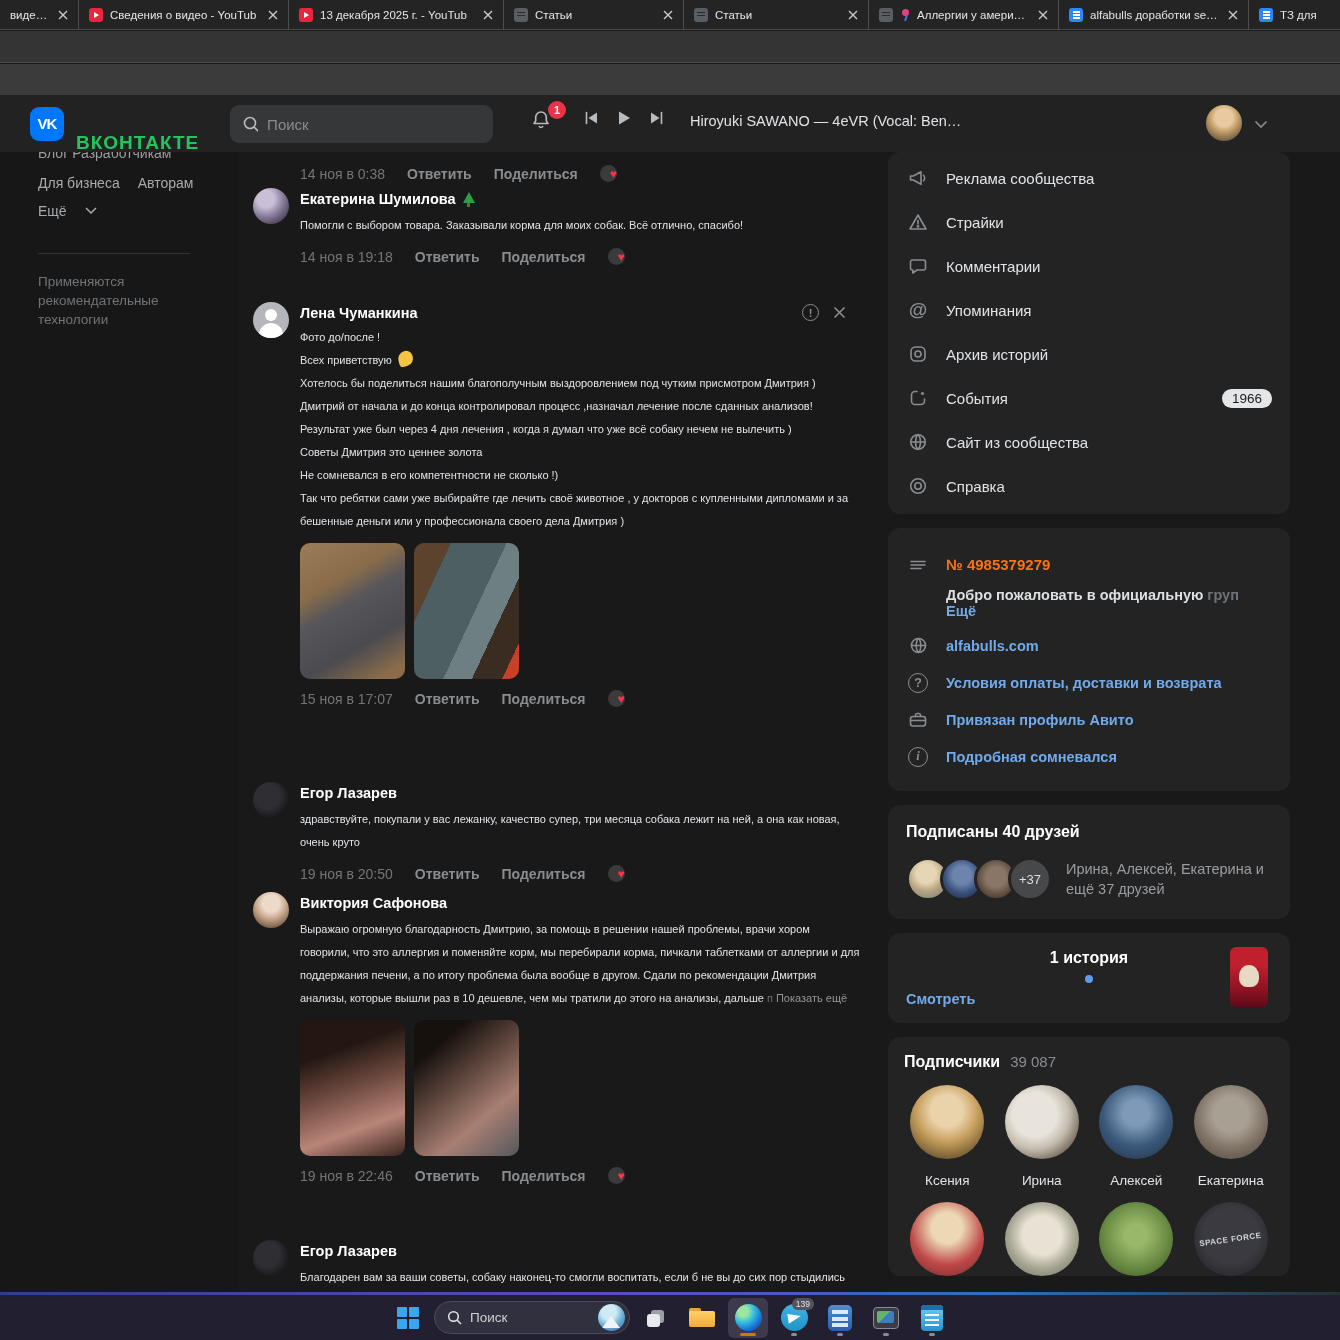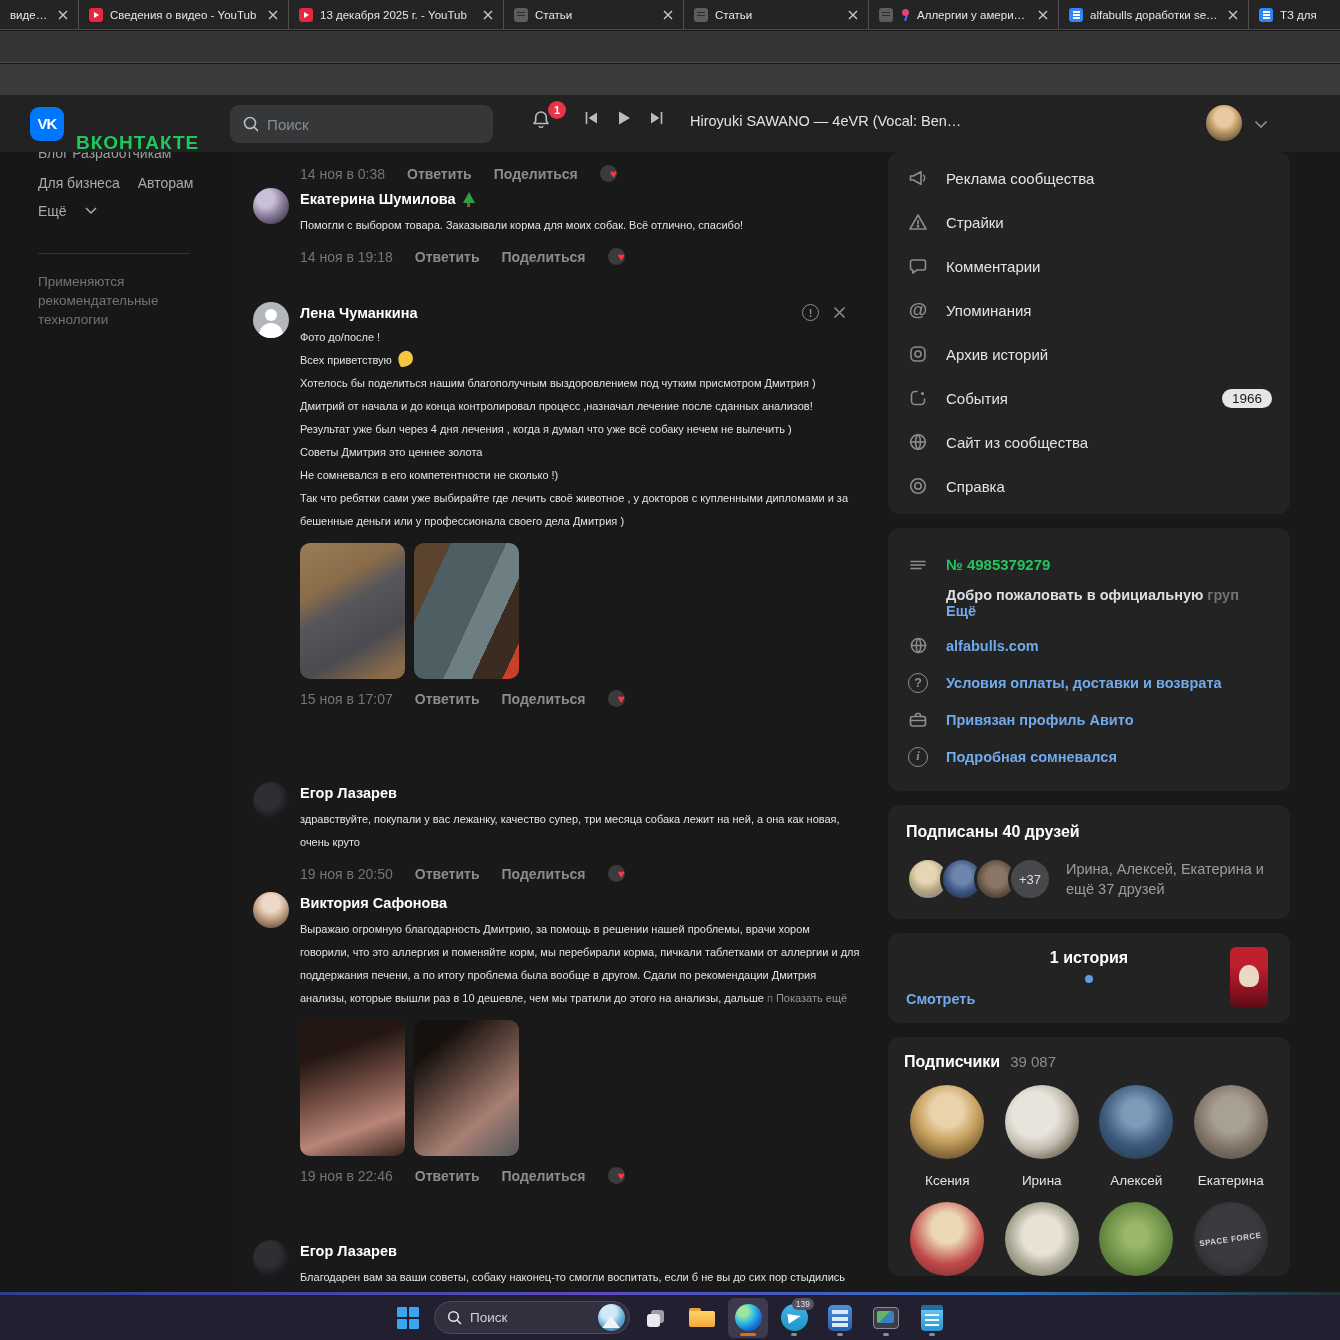--- a/index.html
+++ b/index.html
@@ -97,21 +97,21 @@
   .menu-ic { width:24px; height:24px; display:flex; align-items:center; justify-content:center; flex:0 0 auto; }
   .menu-label { color:#e1e3e6; font-size:15px; flex:1; }
   .menu-badge { background:#e4e6e8; color:#1c1c1c; font-size:13.5px; border-radius:11px; padding:2px 10px; }
   .at-glyph { color:#8a8d90; font-size:19px; font-weight:bold; }
   .q-circle { width:20px; height:20px; border-radius:50%; border:1.7px solid #8a8d90; color:#8a8d90; display:flex; align-items:center; justify-content:center; font-size:12.5px; font-weight:bold; }
   .q-circle.q::after { content:"?"; }
   .q-circle.i::after { content:"i"; font-family:"Liberation Serif",serif; font-style:italic; }
 
   .info-card { padding:18px 18px 16px 18px; }
   .info-row { display:flex; align-items:center; gap:16px; min-height:37px; }
-  .info-num { color:#22c55e; font-size:15px; font-weight:bold; }
+  .info-num { color:#f97316; font-size:15px; font-weight:bold; }
   .info-welcome { margin-left:40px; font-size:14.5px; font-weight:bold; padding:4px 0 8px 0; }
   .info-welcome .w-main { color:#dddfe2; }
   .info-welcome .w-fade { color:#6f7276; }
   .blue { color:#71aaeb; cursor:pointer; }
   .info-link { color:#71aaeb; font-size:14.5px; font-weight:bold; cursor:pointer; }
 
   .friends-card { padding:18px; }
   .fr-title { color:#fff; font-size:16px; font-weight:bold; }
   .fr-row { display:flex; align-items:center; margin-top:16px; }
   .fr-av { width:44px; height:44px; border-radius:50%; border:3px solid #232324; flex:0 0 auto; }

